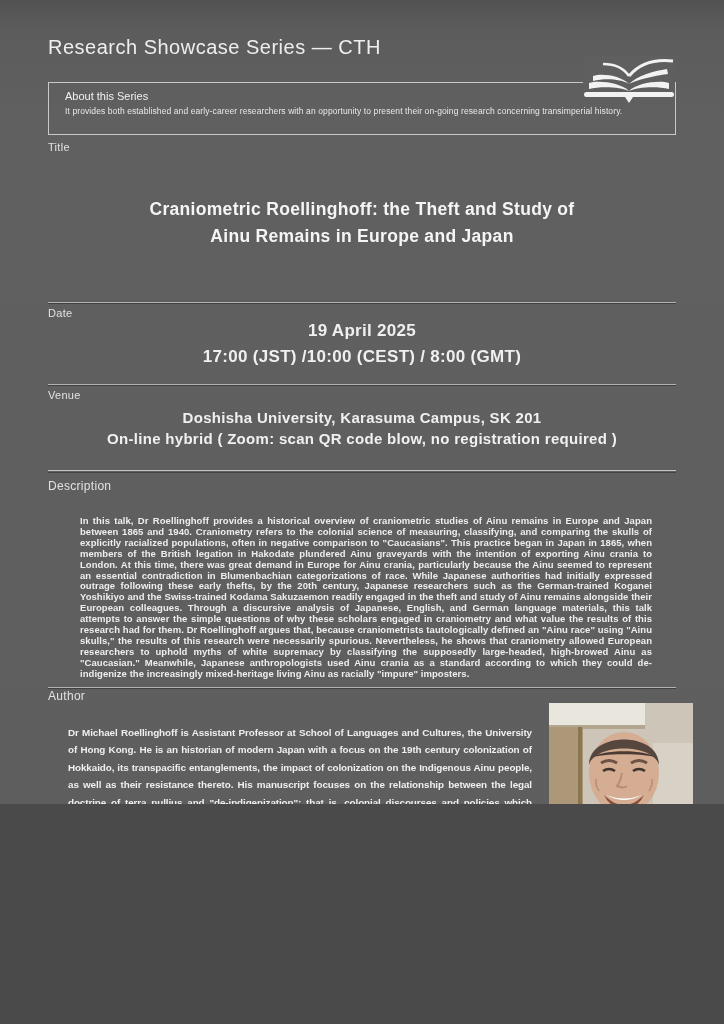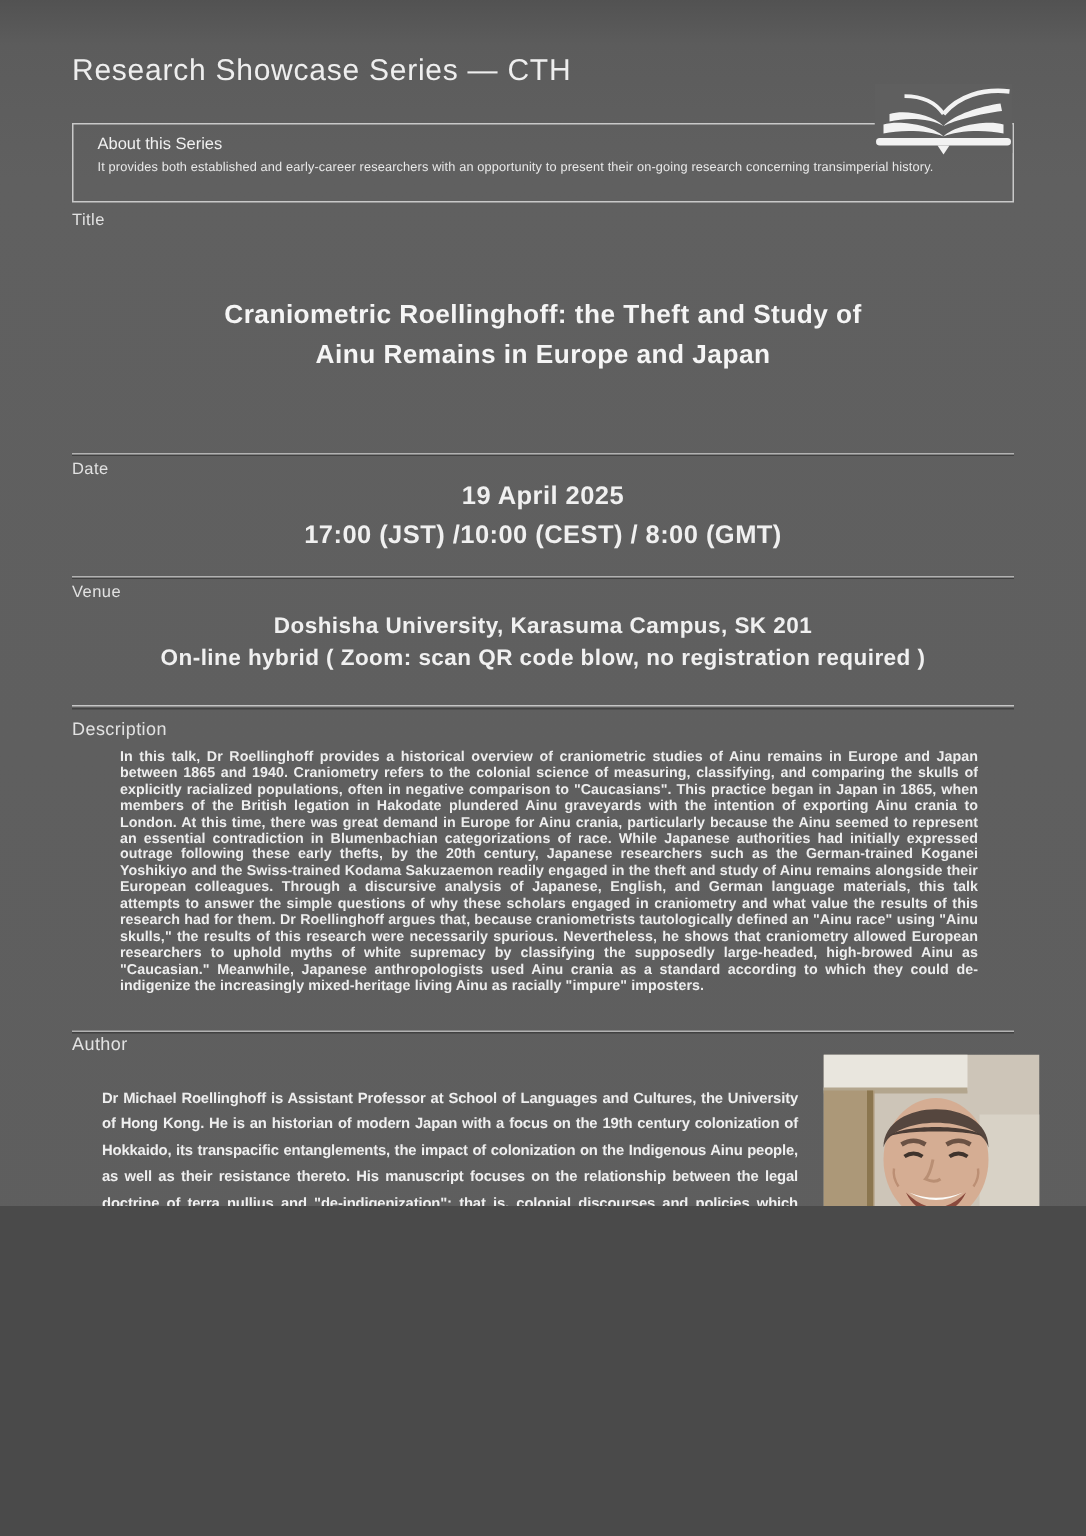--- a/index.html
+++ b/index.html
@@ -31,21 +31,21 @@
   .sec-label { left: 48px; font-size: 11px; font-weight: 400; color: #e2e2e2; letter-spacing: 0.3px; }
   .rule { left: 48px; width: 628px; height: 1px; background: #b2b2b2; box-shadow: 0 1px 0 rgba(40,40,40,0.55); }
   .rule-bright { background: #e2e2e2; }
   .centered-block { left: 48px; width: 628px; text-align: center; }
   .main-title { top: 196px; font-size: 17.5px; font-weight: 700; line-height: 27px; letter-spacing: 0.3px; color: #f5f5f5; }
   .date-line1 { top: 321px; font-size: 17px; font-weight: 700; letter-spacing: 0.3px; }
   .date-line2 { top: 347px; font-size: 17px; font-weight: 700; letter-spacing: 0.3px; }
   .venue-line1 { top: 409px; font-size: 15px; font-weight: 700; letter-spacing: 0.3px; }
   .venue-line2 { top: 430px; font-size: 15px; font-weight: 700; letter-spacing: 0.3px; }
   .description-body {
-    left: 80px; top: 500px; width: 572px;
+    left: 80px; top: 516px; width: 572px;
     font-size: 9.5px; font-weight: 700; line-height: 10.9px;
     text-align: justify; color: #eeeeee; letter-spacing: 0.05px;
   }
   .author-bio {
     left: 68px; top: 724px; width: 464px;
     font-size: 9.9px; font-weight: 700; line-height: 17.4px;
     text-align: justify; color: #efefef; letter-spacing: -0.1px;
   }
   .author-photo { left: 549px; top: 703px; width: 144px; height: 164px; }
   .photo-caption { left: 549px; top: 869px; width: 144px; text-align: right; font-size: 12px; font-weight: 700; color: #ffffff; letter-spacing: 0.2px; margin-top: 40px; }

